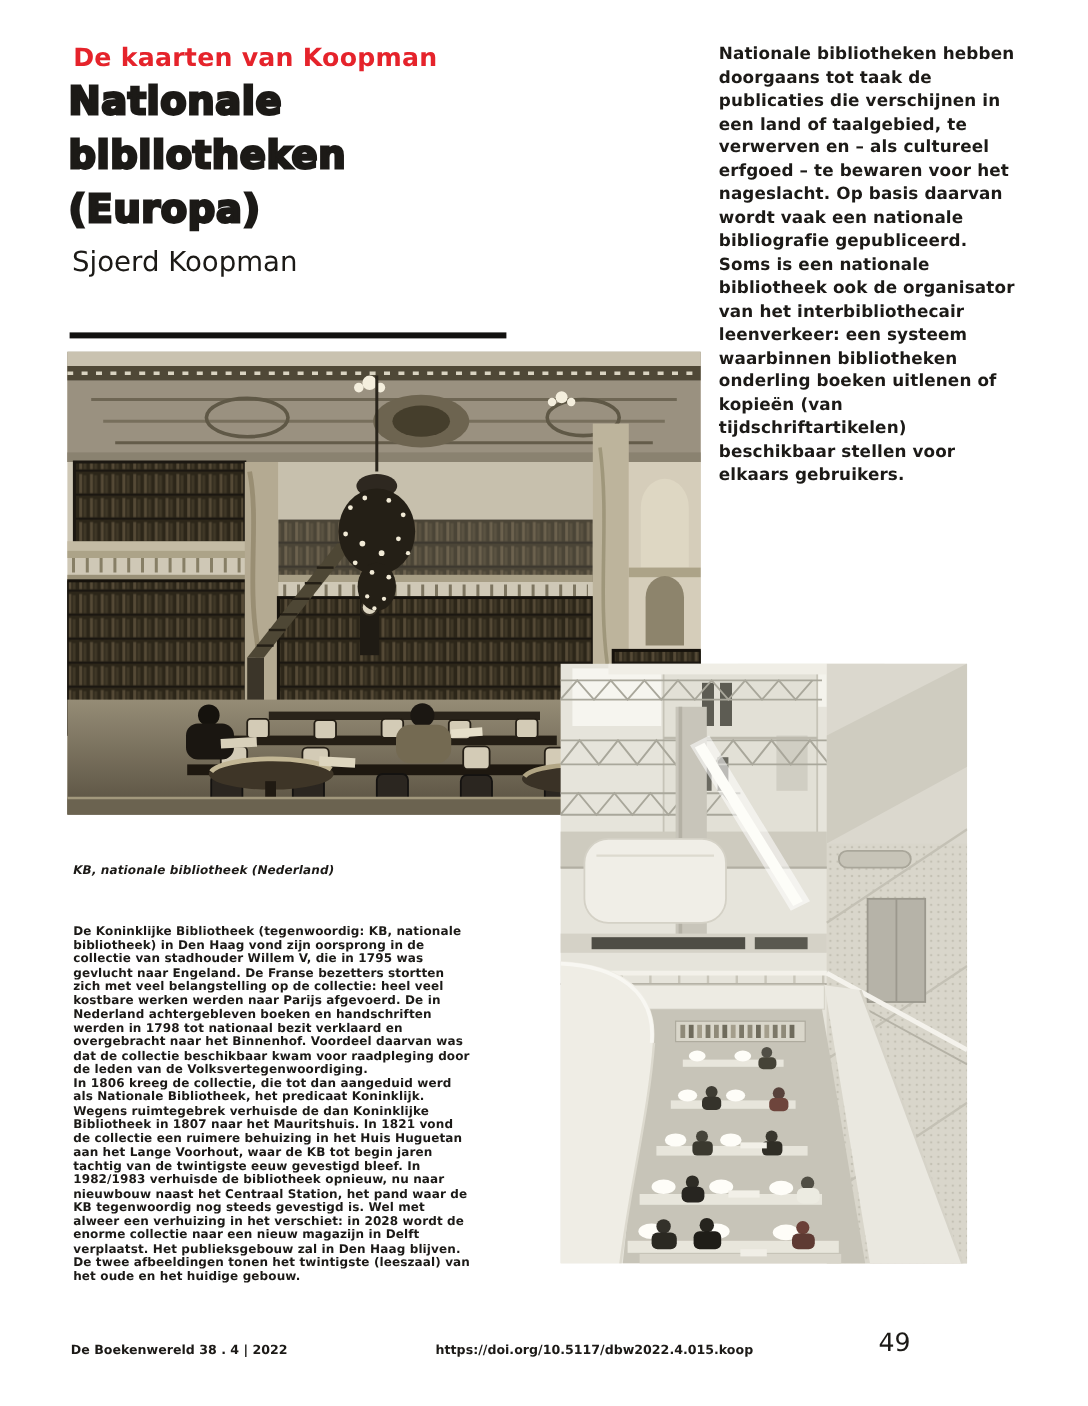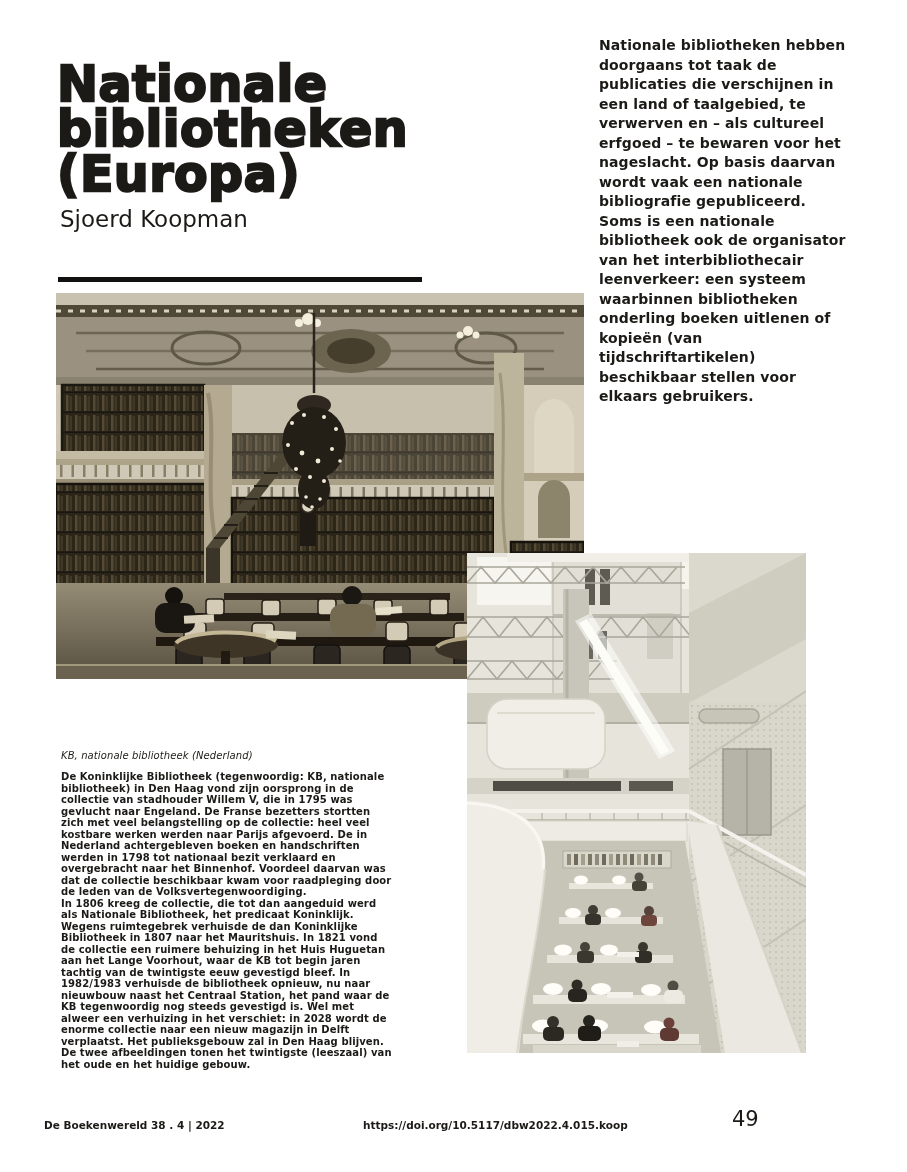--- a/index.html
+++ b/index.html
@@ -8,71 +8,72 @@
     font-family:"DejaVu Sans","Liberation Sans",sans-serif; color:var(--ink,#1c1a17);
     overflow:hidden;
   }
   .kicker{
     position:absolute; left:61px; top:36px;
     font-size:21px; font-weight:bold; letter-spacing:0.2px;
     color:var(--accent-red,#e5232b);
   }
   .title{
     position:absolute; left:57px; top:62px; margin:0;
-    font-size:49px; line-height:45px; font-weight:bold;
+    font-size:32px; line-height:45px; font-weight:bold;
     letter-spacing:0.5px; color:var(--ink,#1c1a17);
     -webkit-text-stroke:2.3px var(--ink,#1c1a17);
   }
   .title .tl{display:block;}
   .author{
     position:absolute; left:60px; top:206px;
     font-size:23px; font-weight:normal;
   }
   .rule{
     position:absolute; left:58px; top:277px; width:364px; height:4.5px;
     background:#121110;
   }
   .photo{position:absolute; margin:0; padding:0;}
   .photo svg{display:block;}
   .photo1{left:56px; top:293px; width:528px; height:386px; z-index:1;}
   .photo2{left:467px; top:553px; width:339px; height:500px; z-index:2;}
   .caption{
-    position:absolute; left:61px; top:750px; width:330px;
-    font-size:10px; font-weight:normal; font-style:italic; letter-spacing:0.1px;
+    position:absolute; left:61px; top:720px; width:330px;
+    font-size:10px; font-weight:bold; font-style:italic; letter-spacing:0.1px;
   }
   .article{
     position:absolute; left:61px; top:735px; width:332px;
     font-size:10px; font-weight:bold; line-height:11.5px; letter-spacing:0.1px;
     text-align:left;
     margin-top:36px;
   }
   .article p{margin:0;}
   .intro{
     position:absolute; left:599px; top:36px; width:263px;
     font-size:14px; font-weight:bold; line-height:19.5px; letter-spacing:0.1px;
   }
   .intro p{margin:0 16px 9px 0;}
   .footer-journal{
-    position:absolute; left:44px; top:1119px;
+    position:absolute; left:59px; top:1119px;
     font-size:10.5px; font-weight:bold;
   }
   .footer-doi{
     position:absolute; left:329px; top:1119px;
     font-size:10.5px; font-weight:bold;padding-left:34px;
   }
   .page-number{
     position:absolute; left:732px; top:1107px;
     font-size:21px; font-weight:normal;
   }
 </style>
 </head>
 <body>
 
 <div class="page">
 
+  <div class="kicker">De kaarten van Koopman</div>
 
   <h1 class="title">
     <span class="tl">Nationale</span>
     <span class="tl">bibliotheken</span>
     <span class="tl">(Europa)</span>
   </h1>
 
   <div class="author">Sjoerd Koopman</div>
 
   <div class="rule"></div>

